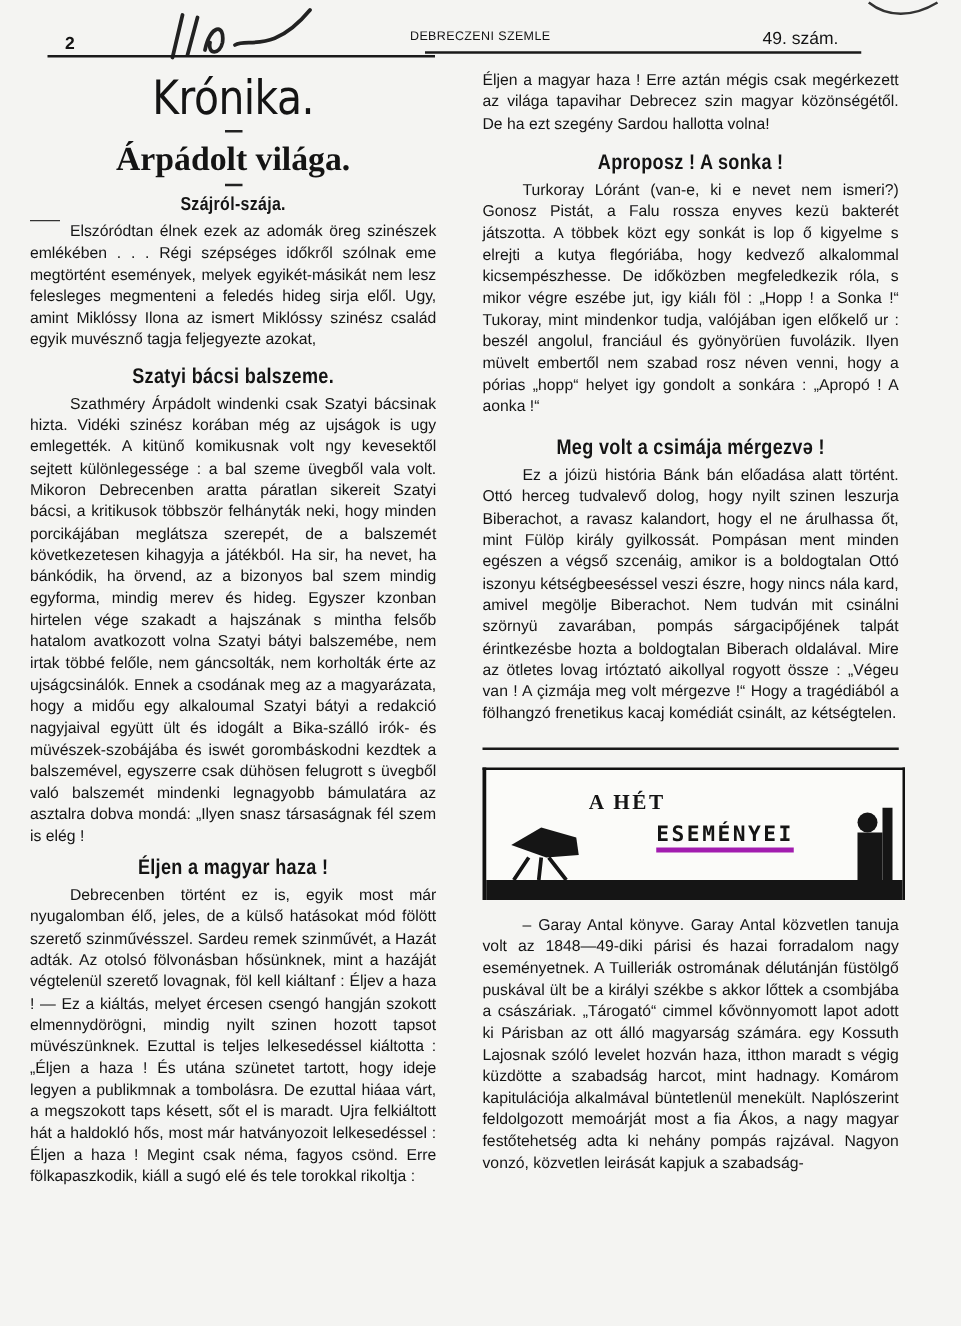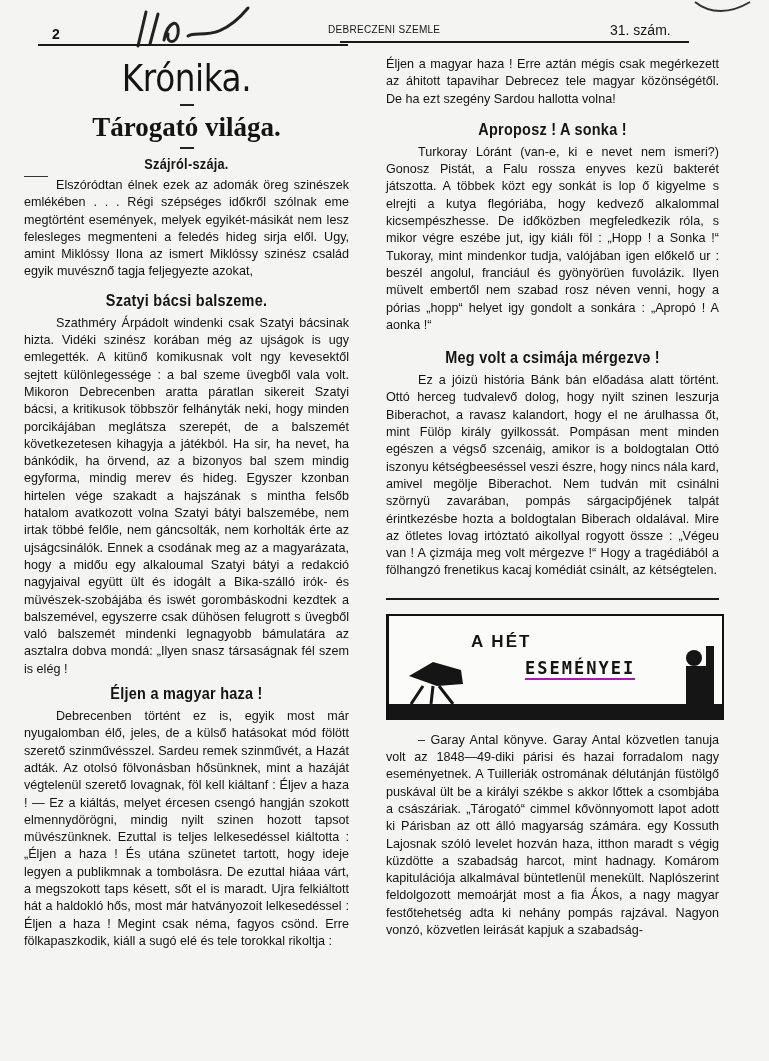--- a/index.html
+++ b/index.html
@@ -34,64 +34,64 @@
   .para.noindent { text-indent: 0; }
   .short-rule { width: 24px; height: 1px; background: #333; margin: 0 0 0 0; }
 
   .divider { width: 333px; height: 2px; background: #1a1a1a; margin: 18px 0 14px 0; }
   .banner {
     position: relative; width: 333px; height: 104px;
     border-left: 3px solid #111; border-right: 2px solid #111;
     border-top: 2px solid #111;
     background: #fbfbf9;
   }
-  .banner-text1 { position: absolute; left: 82px; top: 16px; font-size: 17px; font-weight: bold; letter-spacing: 2px; font-family: Liberation Sans, sans-serif; }
-  .banner-text2 { position: absolute; left: 136px; top: 42px; font-size: 17px; font-weight: bold; letter-spacing: 2px; font-family: "DejaVu Sans Mono", monospace; border-bottom: 2px solid #a21caf; }
+  .banner-text1 { position: absolute; left: 82px; top: 16px; font-size: 17px; font-weight: bold; letter-spacing: 2px; font-family: Liberation Serif, serif; }
+  .banner-text2 { position: absolute; left: 136px; top: 42px; font-size: 17px; font-weight: bold; letter-spacing: 2px; font-family: "DejaVu Sans Mono", monospace; border-bottom: 4px solid #a21caf; }
   .banner-ground { position: absolute; left: 0; right: 0; bottom: 0; height: 16px; background: #151515; }
   .camera { position: absolute; left: 14px; top: 40px; width: 70px; height: 48px; }
   .figure { position: absolute; right: 6px; top: 30px; width: 40px; height: 70px; }
   .bold-lead { font-weight: normal; font-family: "Liberation Sans Narrow", "Liberation Sans", sans-serif; }
 </style>
 </head>
 <body>
 
 <div class="page">
 
   <svg class="handwriting" viewBox="0 0 140 52">
     <path d="M10 46 L18 12 M22 44 L30 14 M36 40 C40 20, 52 18, 50 34 C48 44, 38 44, 40 34 M60 36 C70 30, 90 44, 120 8" stroke="#222" stroke-width="3" fill="none" stroke-linecap="round"></path>
   </svg>
   <svg class="scribble-r" viewBox="0 0 70 30">
     <path d="M5 2 C20 14, 40 14, 60 2" stroke="#333" stroke-width="2" fill="none"></path>
   </svg>
 
   <span class="page-num">2</span>
   <span class="journal">DEBRECZENI SZEMLE</span>
-  <span class="issue">31. szám.</span>
+  <span class="issue">49. szám.</span>
   <div class="hdr-line"></div>
   <div class="hdr-line-r"></div>
 
   <div class="col-left">
     <div class="kronika">Krónika.</div>
     <div class="dash"></div>
-    <div class="title-main">Tárogató világa.</div>
+    <div class="title-main">Árpádolt világa.</div>
     <div class="dash"></div>
 
     <div class="subhead">Szájról-szája.</div>
     <div class="short-rule"></div>
     <p class="para">Elszóródtan élnek ezek az adomák öreg szinészek emlékében . . . Régi szépséges időkről szólnak eme megtörtént események, melyek egyikét-másikát nem lesz felesleges megmenteni a feledés hideg sirja elől. Ugy, amint Miklóssy Ilona az ismert Miklóssy szinész család egyik muvésznő tagja feljegyezte azokat,</p>
 
     <div class="subhead subhead-lg" style="margin-top:10px">Szatyi bácsi balszeme.</div>
     <p class="para">Szathméry Árpádolt windenki csak Szatyi bácsinak hizta. Vidéki szinész korában még az ujságok is ugy emlegették. A kitünő komikusnak volt ngy kevesektől sejtett különlegessége : a bal szeme üvegből vala volt. Mikoron Debrecenben aratta páratlan sikereit Szatyi bácsi, a kritikusok többször felhányták neki, hogy minden porcikájában meglátsza szerepét, de a balszemét következetesen kihagyja a játékból. Ha sir, ha nevet, ha bánkódik, ha örvend, az a bizonyos bal szem mindig egyforma, mindig merev és hideg. Egyszer kzonban hirtelen vége szakadt a hajszának s mintha felsőb hatalom avatkozott volna Szatyi bátyi balszemébe, nem irtak többé felőle, nem gáncsolták, nem korholták érte az ujságcsinálók. Ennek a csodának meg az a magyarázata, hogy a midőu egy alkaloumal Szatyi bátyi a redakció nagyjaival együtt ült és idogált a Bika-szálló irók- és müvészek-szobájába és iswét gorombáskodni kezdtek a balszemével, egyszerre csak dühösen felugrott s üvegből való balszemét mindenki legnagyobb bámulatára az asztalra dobva mondá: „Ilyen snasz társaságnak fél szem is elég !</p>
 
     <div class="subhead subhead-lg" style="margin-top:6px">Éljen a magyar haza !</div>
     <p class="para">Debrecenben történt ez is, egyik most már nyugalomban élő, jeles, de a külső hatásokat mód fölött szerető szinművésszel. Sardeu remek szinművét, a Hazát adták. Az otolsó fölvonásban hősünknek, mint a hazáját végtelenül szerető lovagnak, föl kell kiáltanf : Éljev a haza ! — Ez a kiáltás, melyet ércesen csengó hangján szokott elmennydörögni, mindig nyilt szinen hozott tapsot müvészünknek. Ezuttal is teljes lelkesedéssel kiáltotta : „Éljen a haza ! És utána szünetet tartott, hogy ideje legyen a publikmnak a tombolásra. De ezuttal hiáaa várt, a megszokott taps késett, sőt el is maradt. Ujra felkiáltott hát a haldokló hős, most már hatványozoit lelkesedéssel : Éljen a haza ! Megint csak néma, fagyos csönd. Erre fölkapaszkodik, kiáll a sugó elé és tele torokkal rikoltja :</p>
   </div>
 
   <div class="col-right">
-    <p class="para noindent" style="margin-top:4px">Éljen a magyar haza ! Erre aztán mégis csak megérkezett az áhitott tapavihar Debrecez tele magyar közönségétől. De ha ezt szegény Sardou hallotta volna!</p>
+    <p class="para noindent" style="margin-top:4px">Éljen a magyar haza ! Erre aztán mégis csak megérkezett az világa tapavihar Debrecez szin magyar közönségétől. De ha ezt szegény Sardou hallotta volna!</p>
 
     <div class="subhead subhead-lg" style="margin-top:12px">Aproposz ! A sonka !</div>
     <p class="para">Turkoray Lóránt (van-e, ki e nevet nem ismeri?) Gonosz Pistát, a Falu rossza enyves kezü bakterét játszotta. A többek közt egy sonkát is lop ő kigyelme s elrejti a kutya flegóriába, hogy kedvező alkalommal kicsempészhesse. De időközben megfeledkezik róla, s mikor végre eszébe jut, igy kiálı föl : „Hopp ! a Sonka !“ Tukoray, mint mindenkor tudja, valójában igen előkelő ur : beszél angolul, franciául és gyönyörüen fuvolázik. Ilyen müvelt embertől nem szabad rosz néven venni, hogy a pórias „hopp“ helyet igy gondolt a sonkára : „Apropó ! A aonka !“</p>
 
     <div class="subhead subhead-lg" style="margin-top:14px">Meg volt a csimája mérgezvə !</div>
     <p class="para">Ez a jóizü história Bánk bán előadása alatt történt. Ottó herceg tudvalevő dolog, hogy nyilt szinen leszurja Biberachot, a ravasz kalandort, hogy el ne árulhassa őt, mint Fülöp király gyilkossát. Pompásan ment minden egészen a végső szcenáig, amikor is a boldogtalan Ottó iszonyu kétségbeeséssel veszi észre, hogy nincs nála kard, amivel megölje Biberachot. Nem tudván mit csinálni szörnyü zavarában, pompás sárgacipőjének talpát érintkezésbe hozta a boldogtalan Biberach oldalával. Mire az ötletes lovag irtóztató aikollyal rogyott össze : „Végeu van ! A çizmája meg volt mérgezve !“ Hogy a tragédiából a fölhangzó frenetikus kacaj komédiát csinált, az kétségtelen.</p>
 
     <div class="divider"></div>
 
     <div class="banner">

